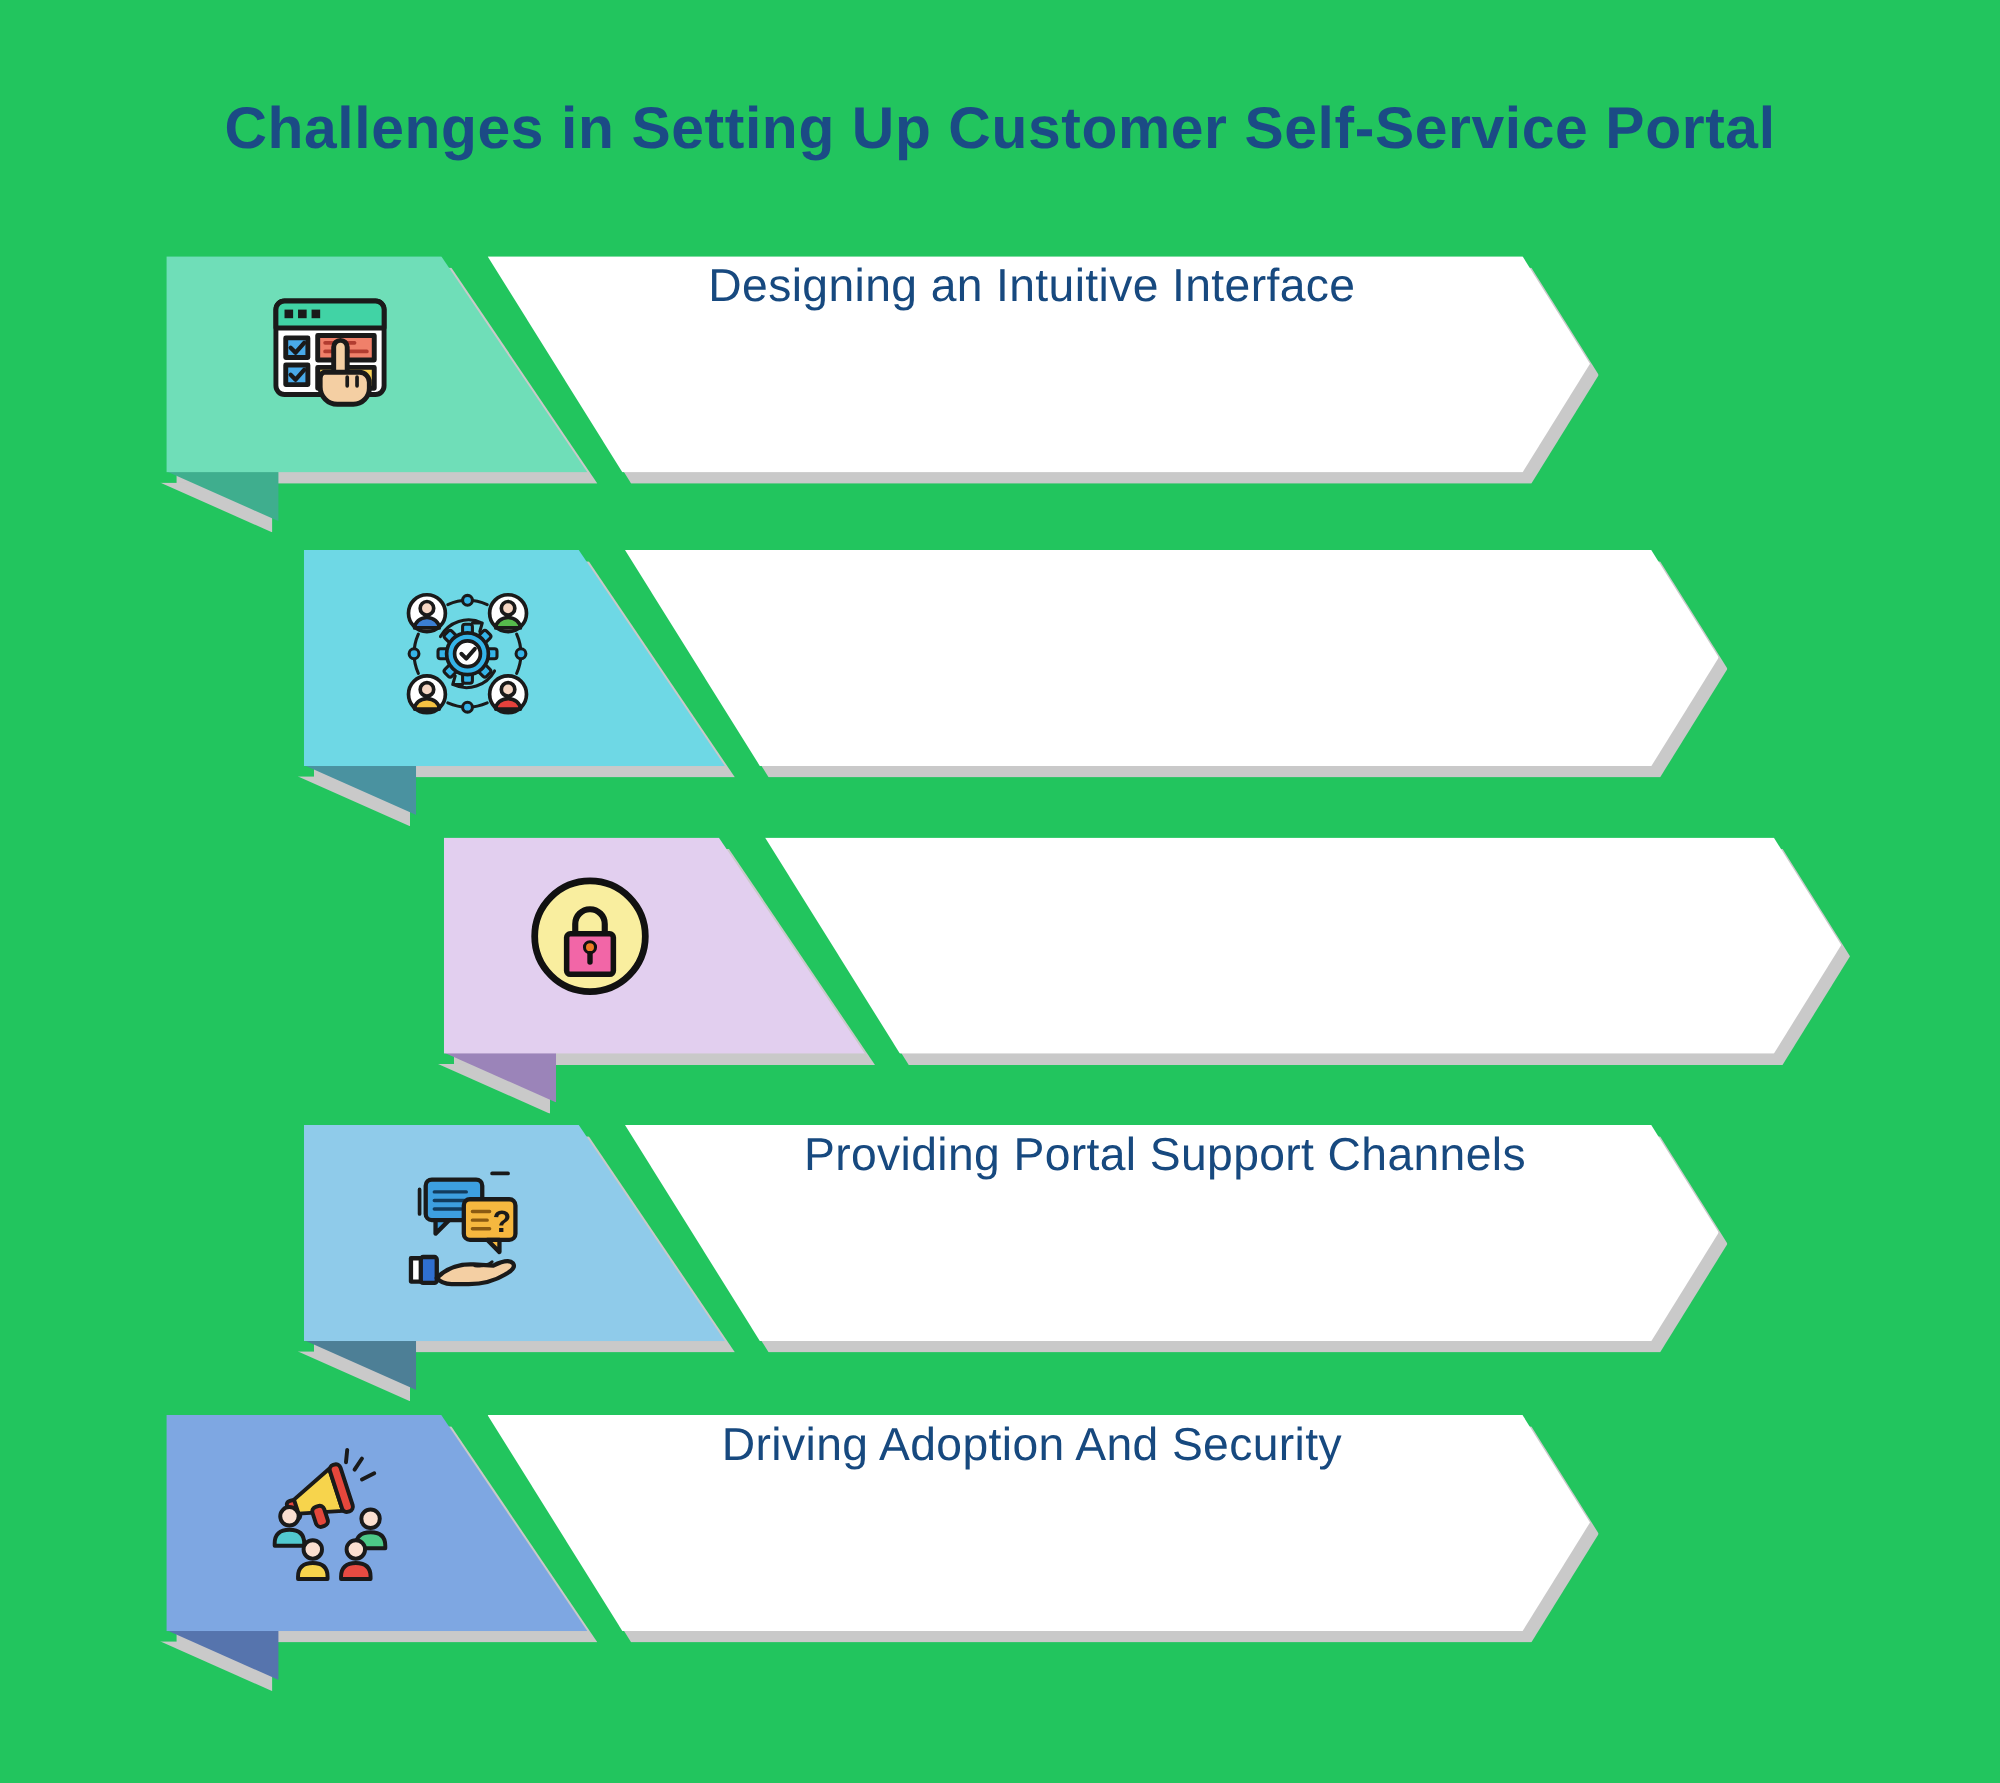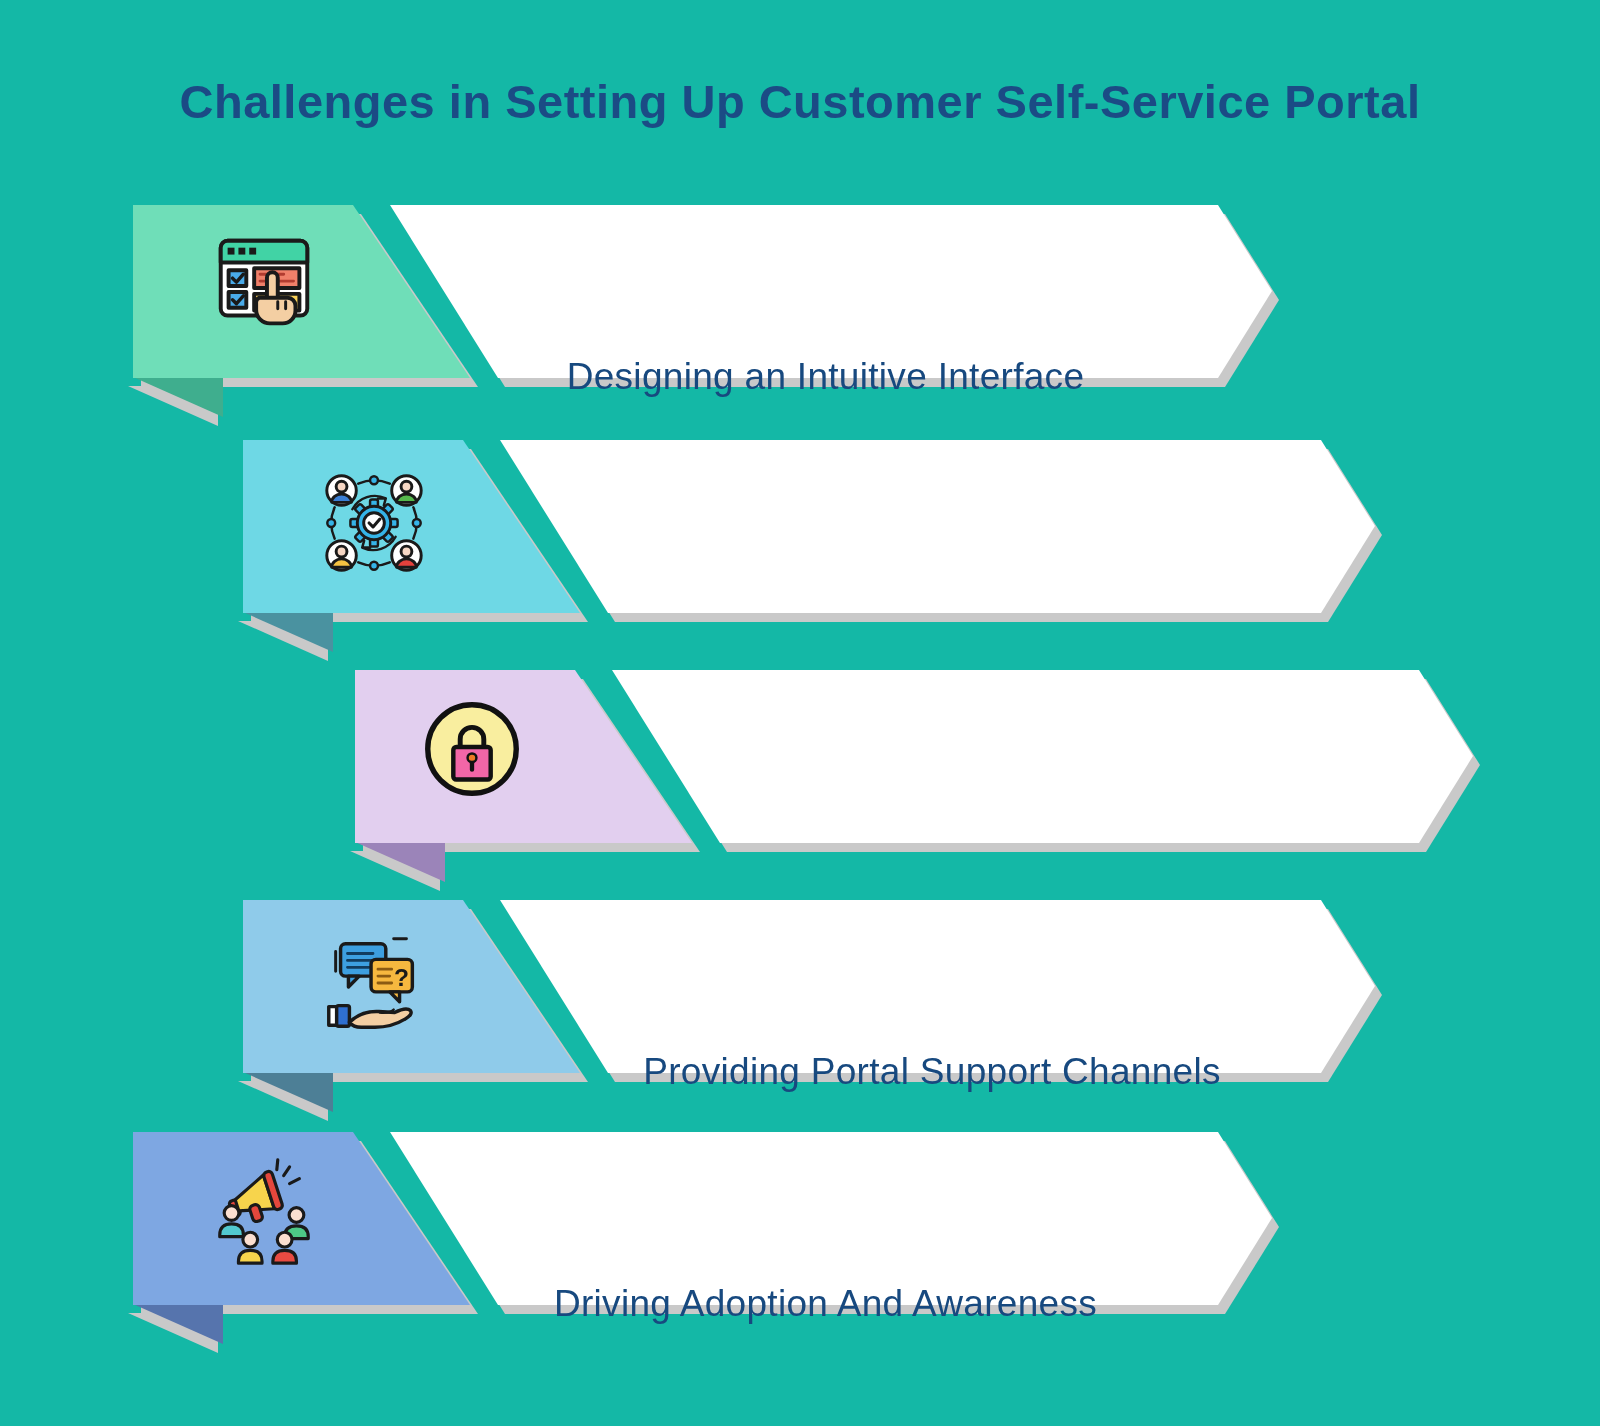--- a/index.html
+++ b/index.html
@@ -25,33 +25,33 @@
   .arrow,.arrow-shadow{position:absolute;height:173px;}
   .arrow{left:calc(var(--L) + 257px);top:var(--T);background:#ffffff;}
   .arrow-shadow{left:calc(var(--L) + 264px);top:calc(var(--T) + 9px);background:var(--shadow);}
   .r1 .arrow,.r1 .arrow-shadow,.r5 .arrow,.r5 .arrow-shadow{width:882px;
       clip-path:polygon(0 0,828px 0,882px 86px,828px 173px,108px 173px);}
   .r2 .arrow,.r2 .arrow-shadow,.r4 .arrow,.r4 .arrow-shadow{width:875px;
       clip-path:polygon(0 0,821px 0,875px 86px,821px 173px,108px 173px);}
   .r3 .arrow,.r3 .arrow-shadow{width:861px;
       clip-path:polygon(0 0,807px 0,861px 86px,807px 173px,108px 173px);}
   .label{position:absolute;top:var(--T);height:196px;left:calc(var(--L) + 300px);
-         display:flex;align-items:flex-end;justify-content:center;}
+         display:flex;align-items:flex-start;justify-content:center;}
   .r1 .label,.r5 .label{width:785px;}
   .r2 .label,.r4 .label{width:778px;}
   .r3 .label{width:764px;}
   .label span{font-size:37px;color:var(--text);text-align:center;line-height:1.3;
               white-space:pre-line;letter-spacing:.3px;}
   .icon{position:absolute;width:118px;height:118px;left:calc(var(--L) + 72px);top:calc(var(--T) + 24px);}
   .r3 .icon{left:calc(var(--L) + 58px);top:calc(var(--T) + 20px);}
 </style>
 </head>
 <body>
 
-<div class="canvas" style="background: #14b8a6; --text: #17497f; --shadow: #c9c9c9;">
+<div class="canvas" style="background: #22c55e; --text: #17497f; --shadow: #c9c9c9;">
   <div class="title" style="color: rgb(27, 75, 133);">Challenges in Setting Up Customer Self-Service Portal</div>
 
   <div class="row r1" style="--flag: #6fdeb8; --fold: #3fae8e;">
     <div class="flag-shadow"></div>
     <div class="fold-shadow"></div>
     <div class="fold"></div>
     <div class="flag"></div>
     <div class="arrow-shadow"></div>
     <div class="arrow"></div>
     <svg class="icon" viewBox="0 0 120 120">
@@ -209,16 +209,16 @@
             <circle cy="-8" r="7.5" fill="#fbdfd0"></circle>
             <path d="M-12 14 q0 -11 12 -11 q12 0 12 11 v2 h-24 z" fill="#f7d44c"></path>
           </g>
         <g transform="translate(81,93)">
             <circle cy="-8" r="7.5" fill="#fbdfd0"></circle>
             <path d="M-12 14 q0 -11 12 -11 q12 0 12 11 v2 h-24 z" fill="#e84b42"></path>
           </g>
       </g>
     </svg>
     <div class="label">
-        <span>Driving Adoption And Awareness</span>
+        <span>Driving Adoption And Security</span>
       </div>
   </div>
 </div>
 
 </body></html>

